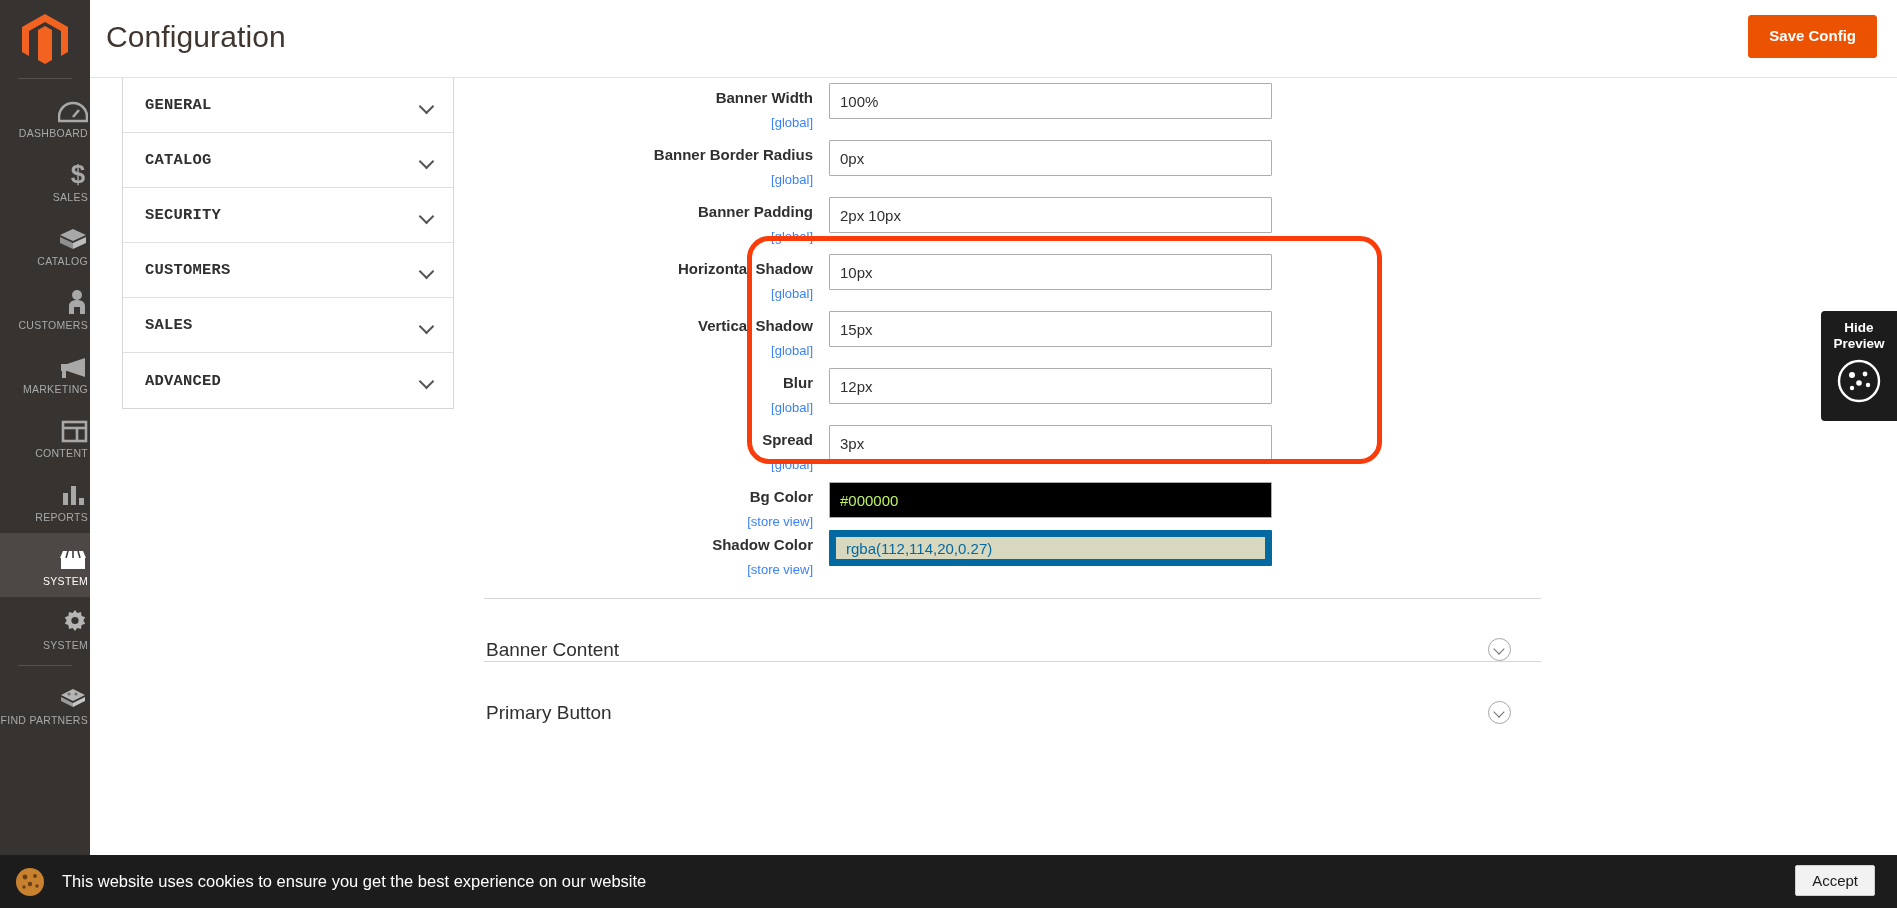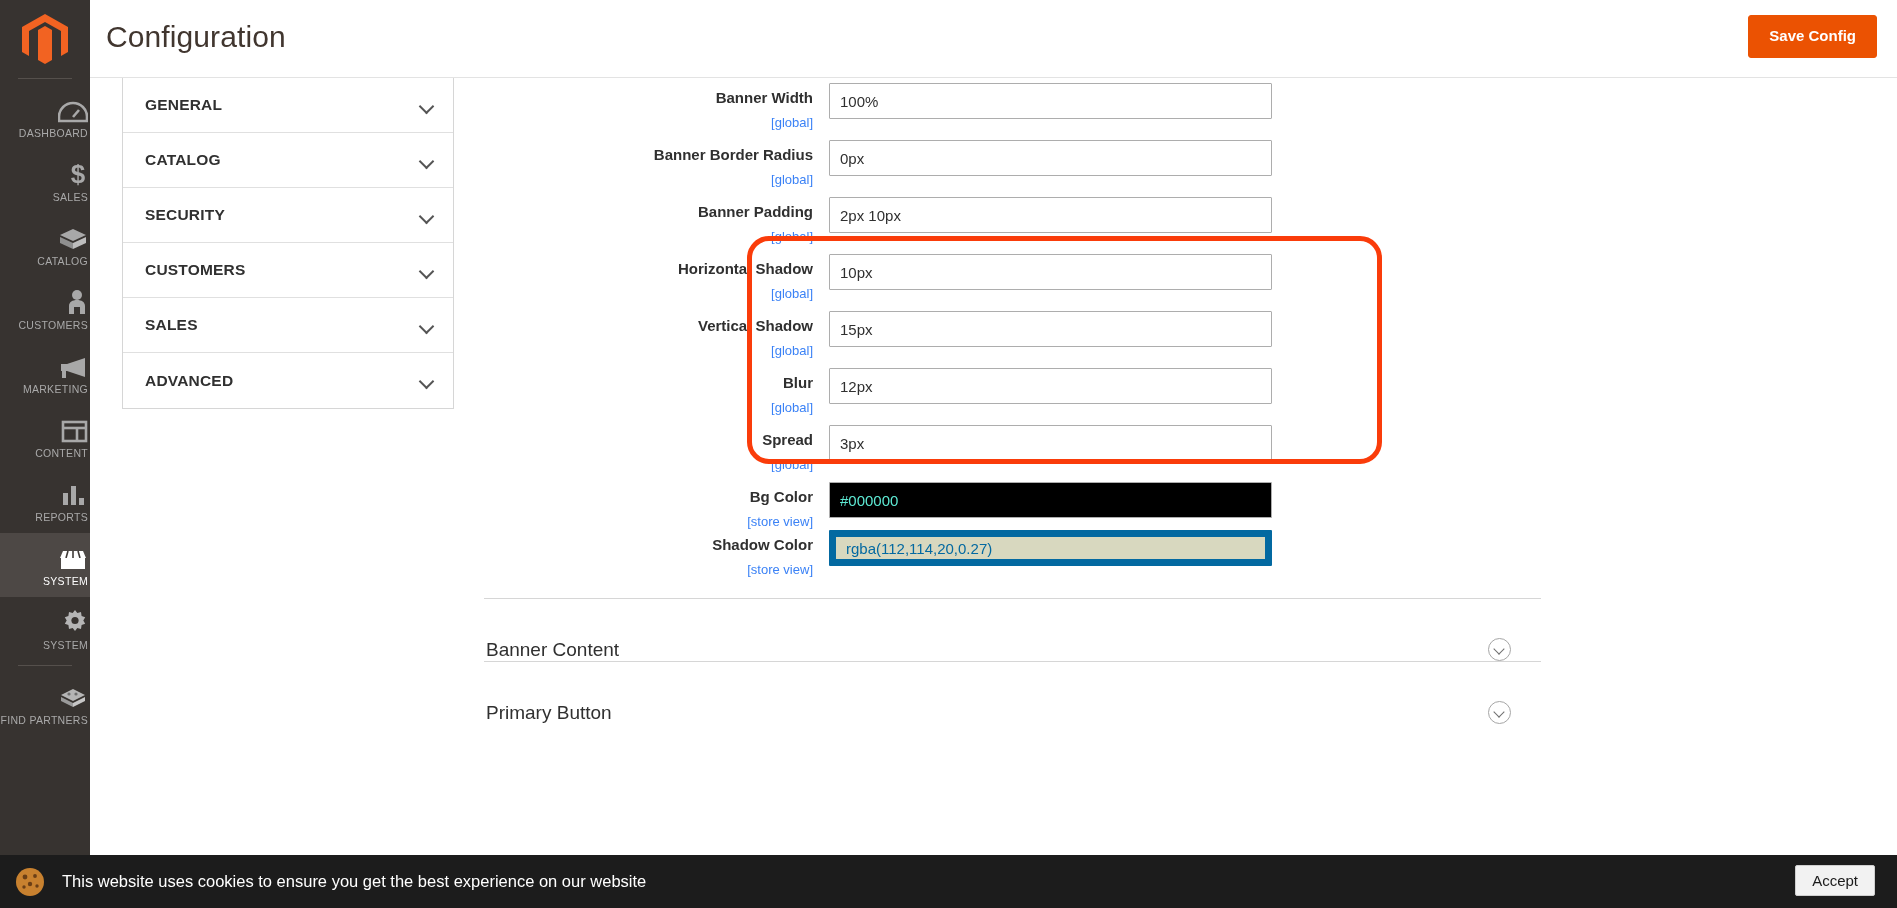--- a/index.html
+++ b/index.html
@@ -79,20 +79,21 @@
     background:#ffffff;
     border:1px solid #d6d6d6;
     border-top:none;
   }
   .confnav-item {
     height:55px;
     display:flex; align-items:center; justify-content:space-between;
     padding:0 18px 0 22px;
     border-bottom:1px solid #e0e0e0;
     cursor:pointer;
+    font-family:Liberation Mono, monospace;
   }
   .confnav-item:last-child { border-bottom:none; }
   .confnav-label {
     font-size:15.5px; font-weight:700; color:#303030;
     letter-spacing:0.2px;
   }
   .chev-sm {
     width:15px; height:9px; position:relative;
   }
   .chev-sm:before {
@@ -126,21 +127,21 @@
   }
   .field-input {
     width:443px; height:36px;
     border:1px solid #adadad; border-radius:1px;
     background:#ffffff; color:#303030;
     font-size:15px; font-family:"Liberation Sans", sans-serif;
     padding:0 10px;
     outline:none;
   }
   .field-input.swatch-dark {
-    background:#000000; color:#5eead4; border:1px solid #adadad;
+    background:#000000; color:#bef264; border:1px solid #adadad;
   }
   .field-input.swatch-khaki {
     background:#d8d8bf; color:#0369a1; border:7px solid #0369a1;
   }
 
   
   .annot-box {
     position:absolute;
     border:5px solid #fa3c0a;
     border-radius:22px;
@@ -452,20 +453,34 @@
 
       <div class="sec-divider" style="top:583px;"></div>
 
       <div class="sec-head" style="top:584px;">
         <span class="sec-title">Primary Button</span>
         <span class="chev-circle"></span>
       </div>
     </div>
   </div>
 
+  <div class="hide-preview">
+    <span class="hp-label">Hide</span>
+    <span class="hp-label">Preview</span>
+    <span class="hp-cookie">
+      <svg width="46" height="46" viewBox="0 0 46 46">
+        <circle cx="23" cy="23" r="20" fill="none" stroke="#ffffff" stroke-width="2.4"></circle>
+        <circle cx="16" cy="17" r="3" fill="#ffffff"></circle>
+        <circle cx="29" cy="16" r="2.4" fill="#ffffff"></circle>
+        <circle cx="23" cy="25" r="2.8" fill="#ffffff"></circle>
+        <circle cx="32" cy="27" r="2.2" fill="#ffffff"></circle>
+        <circle cx="16" cy="30" r="2.2" fill="#ffffff"></circle>
+      </svg>
+    </span>
+  </div>
 
   <div class="cookiebar">
     <span class="cb-icon">
       <svg width="32" height="32" viewBox="0 0 32 32">
         <circle cx="16" cy="16" r="14" fill="#c8812f"></circle>
         <circle cx="11" cy="11" r="2.4" fill="#6b3f16"></circle>
         <circle cx="21" cy="10" r="1.9" fill="#6b3f16"></circle>
         <circle cx="16" cy="18" r="2.2" fill="#6b3f16"></circle>
         <circle cx="23" cy="20" r="1.7" fill="#6b3f16"></circle>
         <circle cx="10" cy="21" r="1.7" fill="#6b3f16"></circle>

